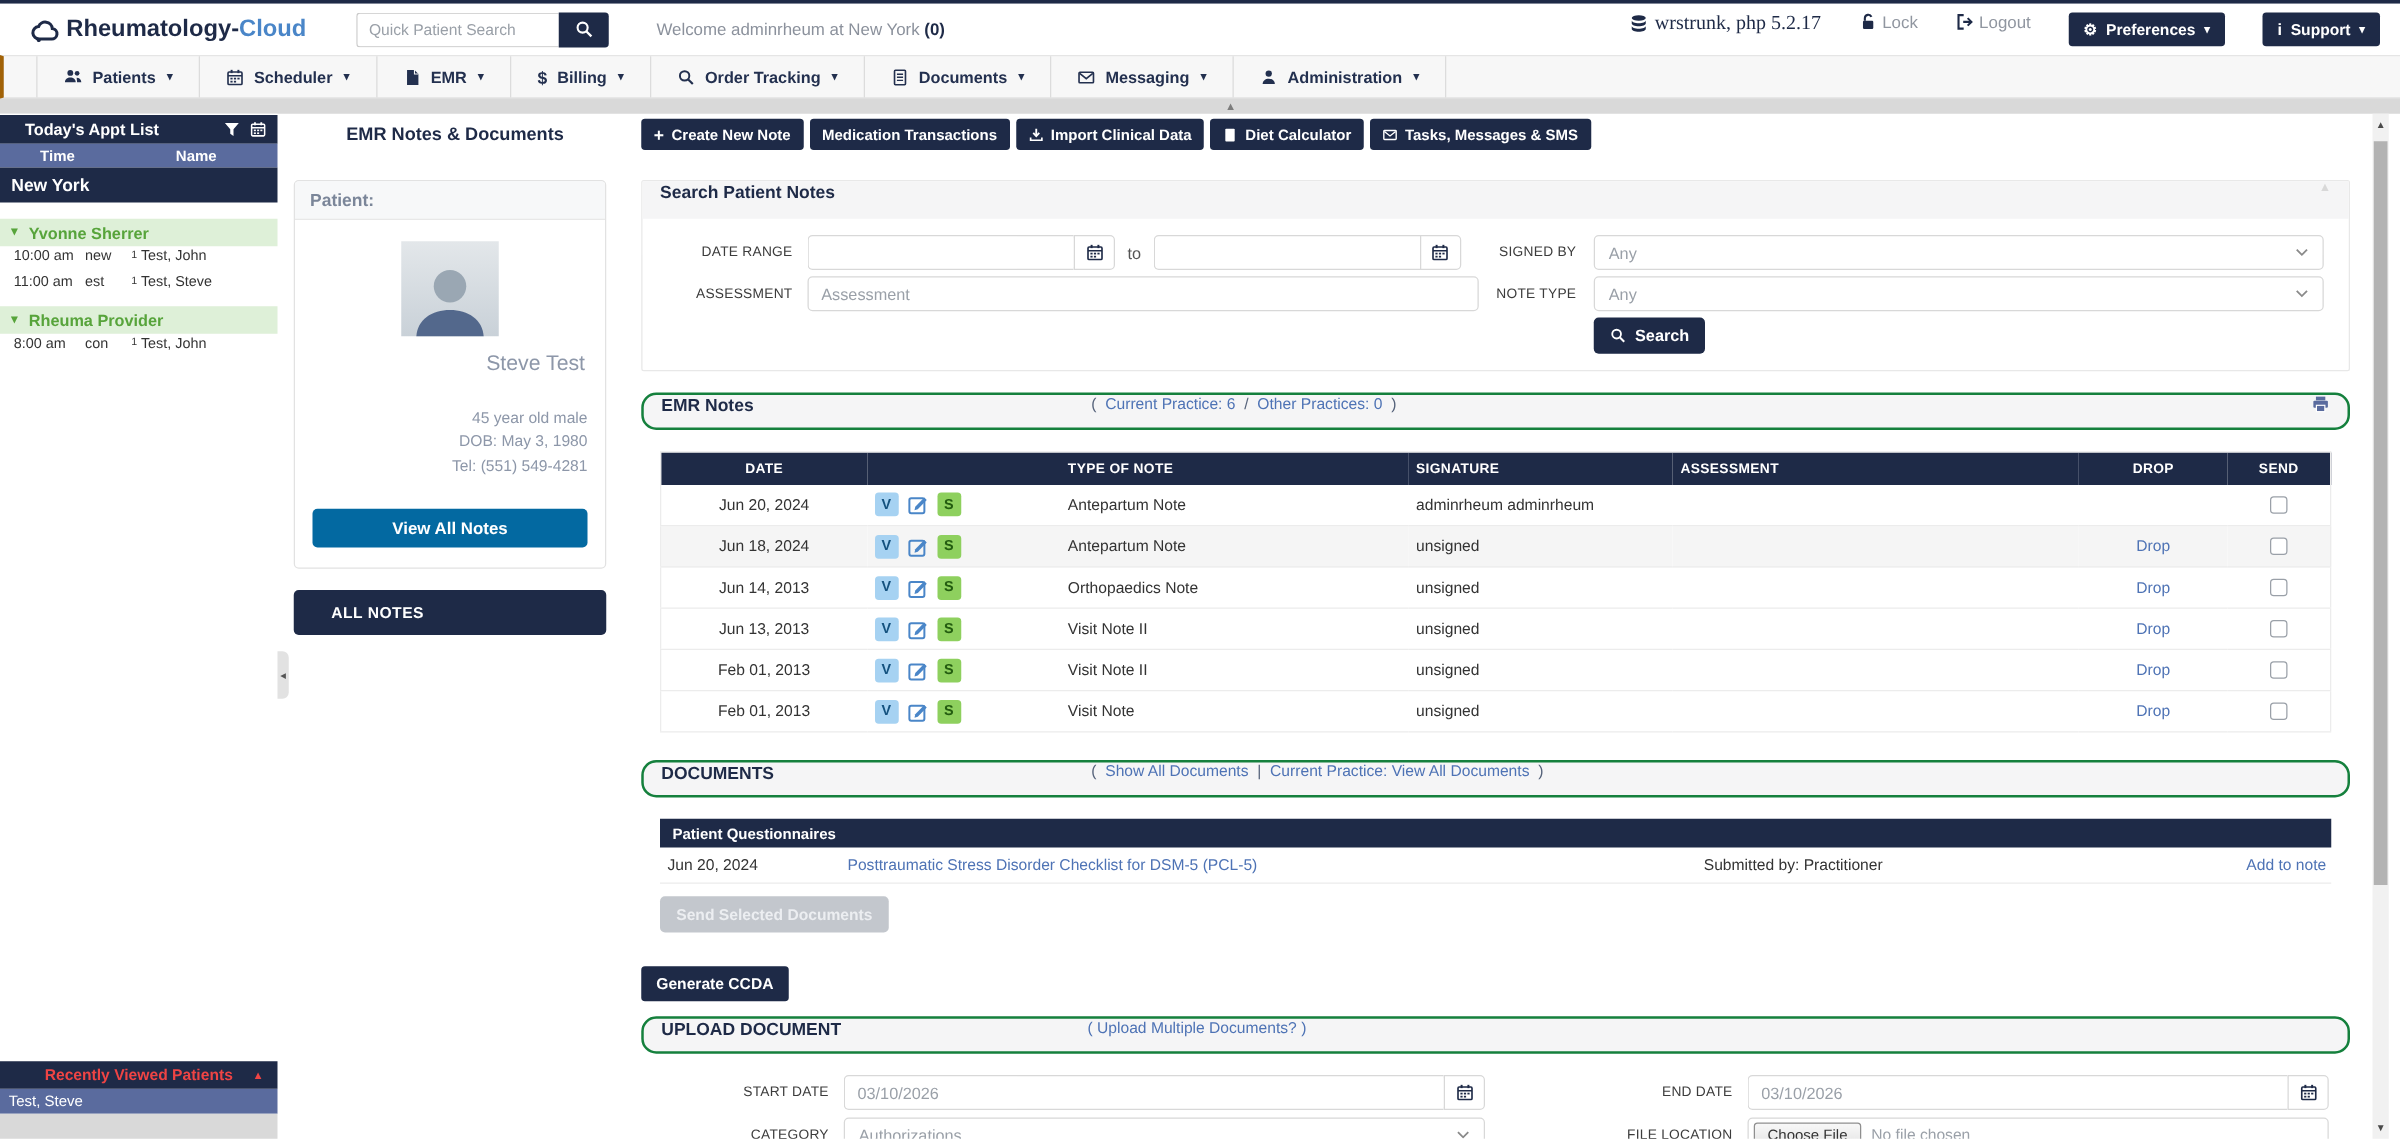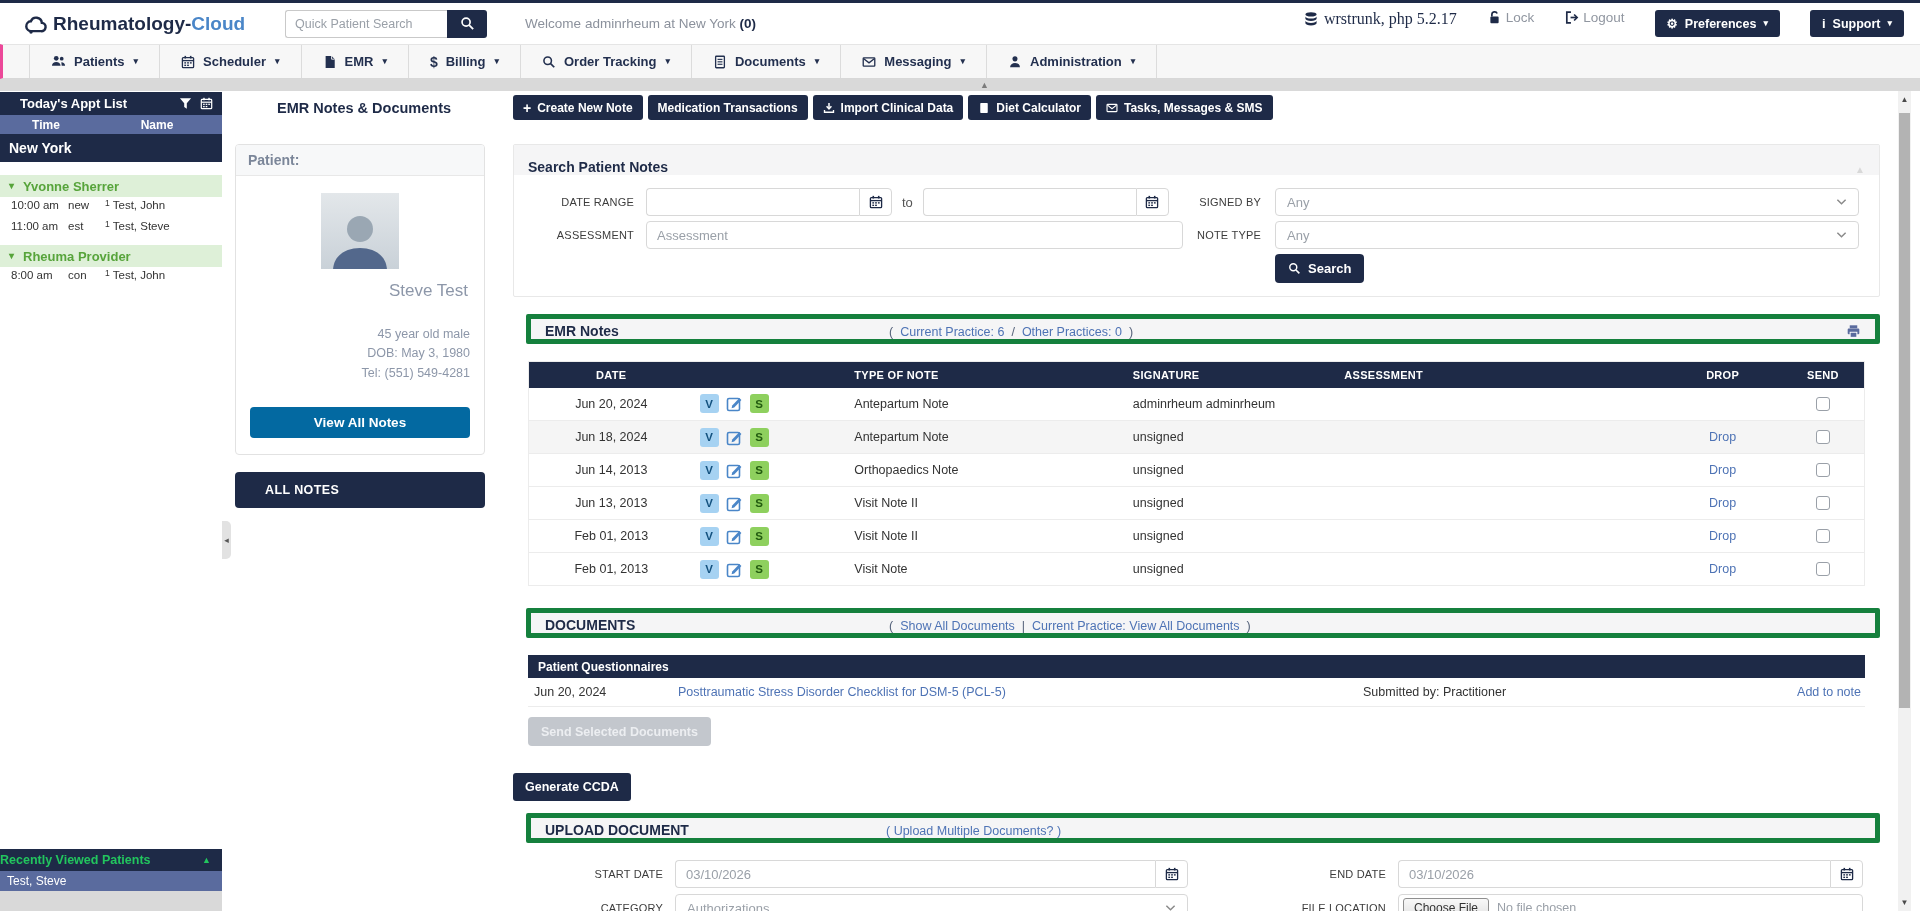--- a/index.html
+++ b/index.html
@@ -23,21 +23,21 @@
   .welcome b { color:#1e2a47; }
   .top-right { margin-left:auto; display:flex; align-items:flex-start; gap:30px; }
   .server { font-family:"Liberation Serif", serif; font-size:16px; color:#1e2a47; display:flex; align-items:center; gap:5px; }
   .toplink { display:flex; align-items:center; gap:4px; font-size:13.5px; color:#9096a0; text-decoration:none; cursor:pointer; }
   .toplink .ic { color:#1e2a47; }
   .navy-btn { background:#1e2a47; color:#fff; border:none; border-radius:3px; height:27px; padding:0 12px; font-size:12.5px; font-weight:bold; display:flex; align-items:center; gap:7px; font-family:inherit; cursor:pointer; }
   .car { font-size:9px; line-height:1; }
   .info-i { font-style:normal; font-weight:bold; font-size:13px; }
 
   
-  .navbar { height:35px; background:#f7f7f7; border-top:1px solid #e5e5e5; border-bottom:1px solid #d8d8d8; border-left:3px solid #ec4899; display:flex; align-items:stretch; padding-left:26px; }
+  .navbar { height:35px; background:#f7f7f7; border-top:1px solid #e5e5e5; border-bottom:1px solid #d8d8d8; border-left:3px solid #a16207; display:flex; align-items:stretch; padding-left:26px; }
   .nav-item { display:flex; align-items:center; gap:8px; padding:0 21px; font-size:13px; font-weight:bold; color:#23304f; border-right:1px solid #dcdcdc; cursor:pointer; }
   .nav-item:first-child { border-left:1px solid #dcdcdc; }
   .nav-item .car { color:#23304f; margin-left:1px; }
   .nav-dollar { font-size:14px; font-weight:bold; }
 
   
   .strip { height:12px; background:#d9d9d9; position:relative; }
   .strip .caret { position:absolute; left:980px; top:1px; font-size:9px; color:#7c7c7c; line-height:10px; cursor:pointer; }
 
   
@@ -53,21 +53,21 @@
   .sb-cols .name { flex:1; text-align:center; }
   .sb-loc { background:#1e2a47; color:#fff; font-weight:bold; font-size:14px; height:28px; display:flex; align-items:center; padding:0 9px; margin-bottom:7px; }
   .sb-group { background:#def0d8; color:#57a43b; font-weight:bold; font-size:13px; height:22px; display:flex; align-items:center; padding:0 9px; gap:9px; margin-top:6px; cursor:pointer; }
   .sb-group .car { font-size:10px; }
   .appt { display:flex; height:19px; font-size:11.5px; color:#333; padding-left:11px; margin-top:2px; }
   .appt .t { width:57px; }
   .appt .st { width:37px; }
   .appt sup { font-size:8.5px; margin-right:3px; position:relative; top:-1px; }
   .appt .pn { cursor:pointer; }
   .sb-space { flex:1; }
-  .sb-recent-head { background:#1e2a47; color:#22c55e; font-weight:bold; font-size:12.5px; height:22px; display:flex; align-items:center; position:relative; cursor:pointer;margin-top:16px; }
+  .sb-recent-head { background:#1e2a47; color:#ef4444; font-weight:bold; font-size:12.5px; height:22px; display:flex; align-items:center; justify-content:center; position:relative; cursor:pointer;margin-top:16px; }
   .sb-recent-head .car { position:absolute; right:11px; font-size:9px; }
   .sb-recent-item { background:#5a6b9e; color:#fff; font-size:12px; height:20px; display:flex; align-items:center; padding:0 7px; cursor:pointer; }
   .sb-foot { height:20px; background:#d9d9d9; }
 
   .split { position:absolute; left:222px; top:430px; width:9px; height:38px; background:#e2e2e2; border-radius:0 5px 5px 0; display:flex; align-items:center; justify-content:center; font-size:9px; color:#555; cursor:pointer; z-index:5; }
 
   
   .main { flex:1; padding:4px 40px 0 13px; overflow:hidden; }
   .title-row { display:flex; align-items:center; margin-bottom:24px; }
   .title-row h1 { font-size:14.5px; color:#1e2a47; margin:0; padding-left:42px; width:278px; flex-shrink:0; font-weight:bold; }
@@ -85,22 +85,22 @@
   .pcard-body { padding:12px 14px 16px; }
   .photo { width:78px; height:76px; margin:5px auto 12px; background:linear-gradient(#e3e7ea,#c9d1d8); position:relative; overflow:hidden; }
   .photo svg { position:absolute; bottom:-2px; left:0; }
   .pname { text-align:right; font-size:17px; color:#8d97a9; margin:8px 2px 24px 0; }
   .pmeta { text-align:right; font-size:12.5px; color:#8d97a9; line-height:1.55; }
   .view-all { margin-top:24px; width:100%; height:31px; background:#0369a1; color:#fff; border:none; border-radius:4px; font-size:13.5px; font-weight:bold; font-family:inherit; cursor:pointer; }
   .all-notes { margin-top:17px; background:#1e2a47; color:#fff; border-radius:4px; height:36px; display:flex; align-items:center; padding:0 30px; font-size:12.5px; font-weight:bold; letter-spacing:.4px; cursor:pointer; }
 
   
   .panel { border:1px solid #e8e8e8; border-radius:2px; background:#fff; }
-  .panel-head, .bar-head { background:#f5f5f6; height:30px; display:flex; align-items:flex-end; padding:0 14px; font-size:14px; font-weight:bold; color:#1e2a47; position:relative; }
-  .bar-head { border:5px solid #15803d; border-radius:2px;margin-left:13px; }
+  .panel-head, .bar-head { background:#f5f5f6; height:30px; display:flex; align-items:flex-start; padding:0 14px; font-size:14px; font-weight:bold; color:#1e2a47; position:relative; }
+  .bar-head { border:2px solid #15803d; border-radius:12px; }
   .head-caret { position:absolute; right:14px; color:#d8d8d8; font-size:10px; cursor:pointer; }
   .bar-links { position:absolute; left:358px; font-weight:normal; font-size:12.5px; color:#55627a; display:flex; gap:7px; align-items:center; }
   .bar-links a { color:#4e73b5; text-decoration:none; cursor:pointer; }
   .print-ic { position:absolute; right:14px; color:#5a6b9e; cursor:pointer; }
 
   
   .sform { display:flex; padding:13px 20px 14px 14px; }
   .sf-left { width:655px; flex-shrink:0; display:flex; flex-direction:column; gap:5px; }
   .sf-right { flex:1; display:flex; flex-direction:column; gap:5px; }
   .frow { display:flex; align-items:center; height:28px; }

